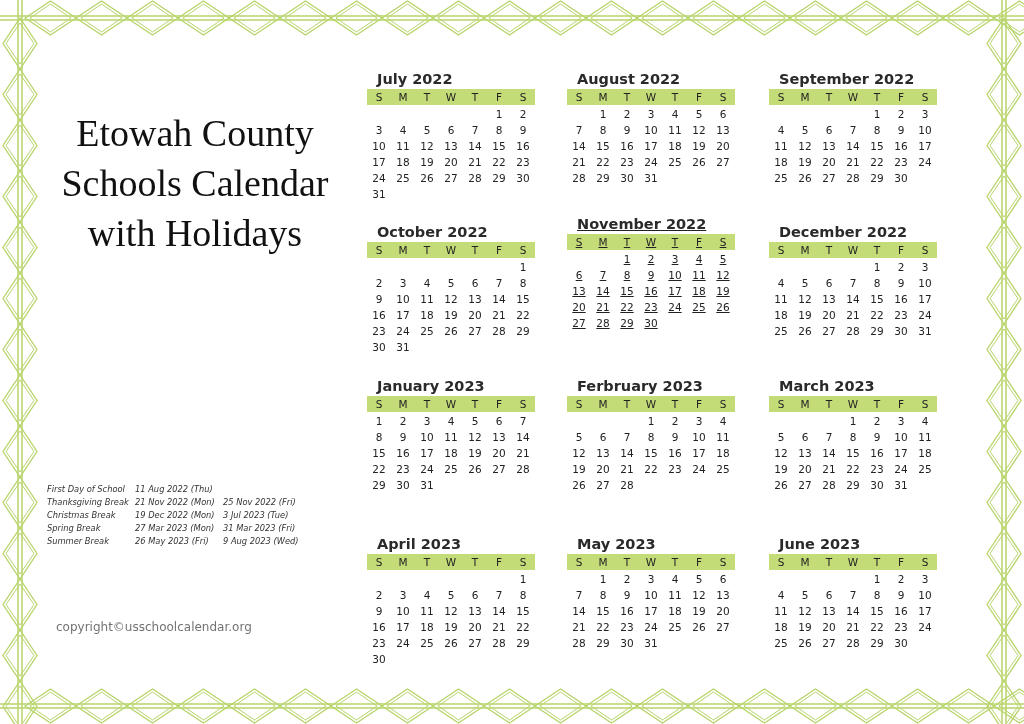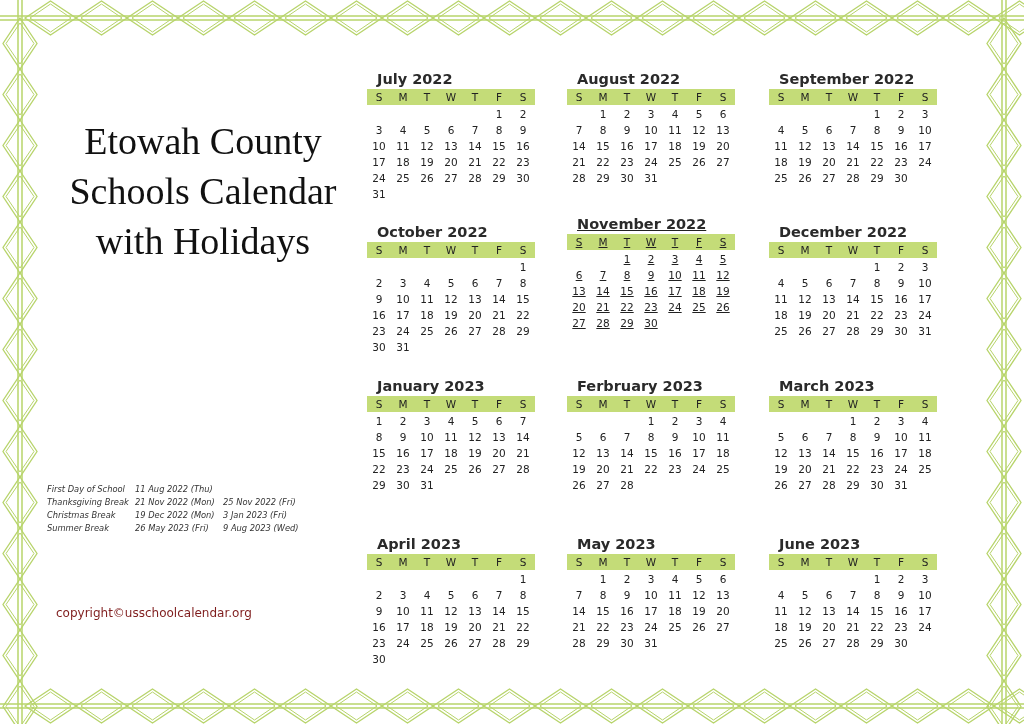--- a/index.html
+++ b/index.html
@@ -1,29 +1,29 @@
 <!DOCTYPE html>
 <html><head>
 <meta charset="utf-8">
 <style>
   html, body { margin:0; padding:0; }
   body { width:1024px; height:724px; position:relative; background:#ffffff; overflow:hidden; font-family:"DejaVu Sans", sans-serif; color:#222; }
   .border-svg { position:absolute; left:0; top:0; }
-  .title { position:absolute; left:40px; top:108px; width:310px; text-align:center; font-family:"Liberation Serif","DejaVu Serif", serif; font-size:38px; line-height:50px; color:#111; margin:8px; font-weight:normal; }
+  .title { position:absolute; left:40px; top:108px; width:310px; text-align:center; font-family:"Liberation Serif","DejaVu Serif", serif; font-size:38px; line-height:50px; color:#111; margin:0; font-weight:normal; }
   .month { position:absolute; width:168px; }
   .month-title { font-size:14.5px; font-weight:bold; color:#2a2a2a; height:18px; line-height:18px; margin-left:10px; }
   .dow { display:grid; grid-template-columns:repeat(7, 24px); background:#c4dc78; height:16px; line-height:16px; margin-top:1px; }
   .dow span { text-align:center; font-size:10.5px; color:#222; }
   .days { display:grid; grid-template-columns:repeat(7, 24px); grid-auto-rows:16px; margin-top:1px; }
   .days span { text-align:center; font-size:10.5px; line-height:16px; color:#222; }
   .legend { position:absolute; left:47px; top:483px; font-family:"DejaVu Sans", sans-serif; font-style:italic; font-size:8.3px; color:#333; }
   .legend-row { display:flex; height:13px; line-height:13px; }
   .legend-row .c1 { width:88px; }
   .legend-row .c2 { width:88px; }
-  .copyright { position:absolute; left:56px; top:606px; font-size:12px; color:#7f1d1d; }
+  .copyright { position:absolute; left:56px; top:620px; font-size:12px; color:#737373; }
 </style>
 </head>
 <body>
 
 <svg class="border-svg" width="1024" height="724" viewBox="0 0 1024 724" id="border">
     <line x1="0" y1="16" x2="1024" y2="16" stroke="#b7d46a" stroke-width="1.5"></line>
     <line x1="0" y1="20" x2="1024" y2="20" stroke="#b7d46a" stroke-width="1.5"></line>
     <polygon points="25,18 50.5,1 76,18 50.5,35" fill="none" stroke="#b7d46a" stroke-width="1.3"></polygon>
     <polygon points="30,18 50.5,4 71,18 50.5,32" fill="none" stroke="#b7d46a" stroke-width="1"></polygon>
     <polygon points="76,18 101.5,1 127,18 101.5,35" fill="none" stroke="#b7d46a" stroke-width="1.3"></polygon>
@@ -764,21 +764,26 @@
       <span></span>
     </div>
   <div class="legend-row">
       <span class="c1">Thanksgiving Break</span>
       <span class="c2">21 Nov 2022 (Mon)</span>
       <span>25 Nov 2022 (Fri)</span>
     </div>
   <div class="legend-row">
       <span class="c1">Christmas Break</span>
       <span class="c2">19 Dec 2022 (Mon)</span>
-      <span>3 Jan 2023 (Fri)</span>
+      <span>3 Jul 2023 (Tue)</span>
+    </div>
+  <div class="legend-row">
+      <span class="c1">Spring Break</span>
+      <span class="c2">27 Mar 2023 (Mon)</span>
+      <span>31 Mar 2023 (Fri)</span>
     </div>
   <div class="legend-row">
       <span class="c1">Summer Break</span>
       <span class="c2">26 May 2023 (Fri)</span>
       <span>9 Aug 2023 (Wed)</span>
     </div>
 </div>
 
 <div class="copyright">copyright©usschoolcalendar.org</div>
 

